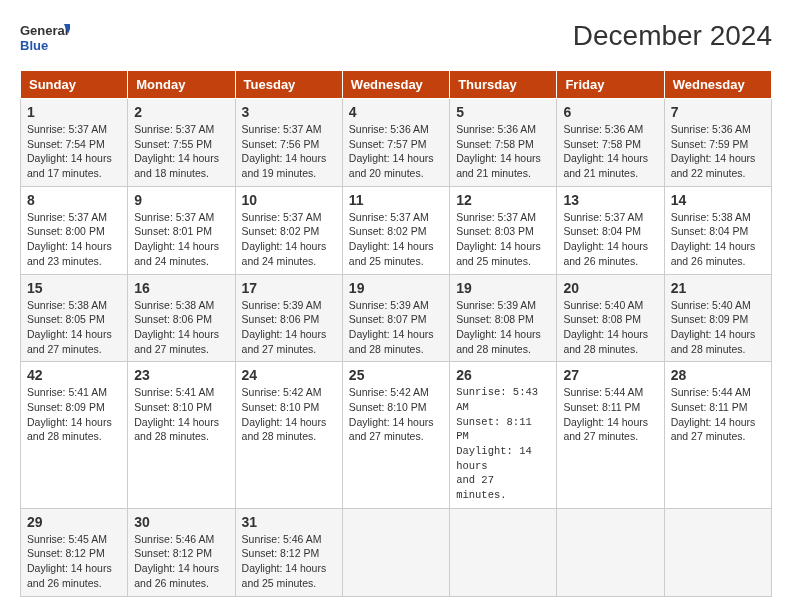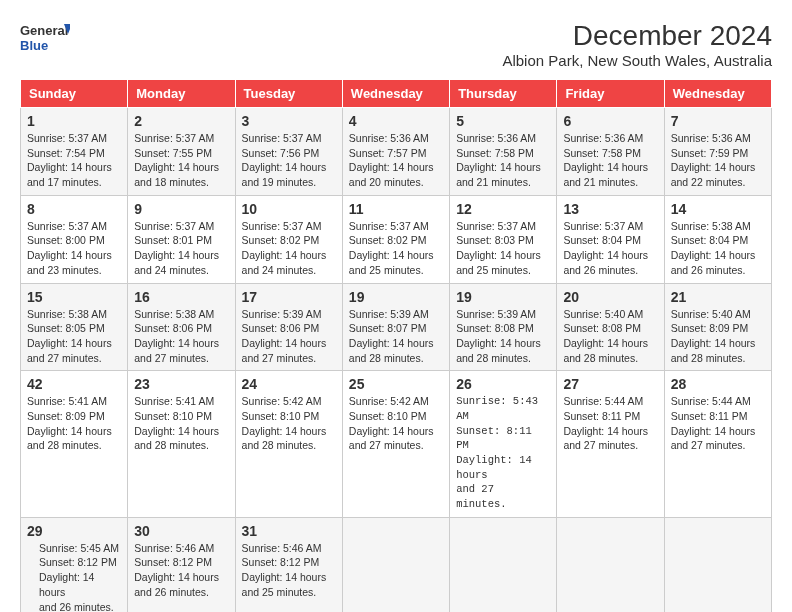--- a/index.html
+++ b/index.html
@@ -32,21 +32,21 @@
     .calendar-subtitle {
       font-size: 15px;
       color: #333;
     }
     table {
       width: 100%;
       border-collapse: collapse;
       font-size: 11px;
     }
     thead tr th {
-      background-color: #ef4444;
+      background-color: #c2410c;
       color: white;
       text-align: left;
       padding: 6px 8px;
       font-size: 13px;
       font-weight: bold;
       border: 1px solid #fff;
     }
     tbody tr td {
       border: 1px solid #ccc;
       vertical-align: top;
@@ -83,21 +83,20 @@
 <div class="header-area">
   <div class="logo">
   <svg width="50" height="40" viewBox="0 0 50 40">
     <text x="0" y="15" font-size="13" font-weight="bold" font-family="Arial" fill="#333">General</text>
     <text x="0" y="30" font-size="13" font-weight="bold" font-family="Arial" fill="#2255aa">Blue</text>
     <polygon points="44,4 52,4 48,14" fill="#2255aa"></polygon>
   </svg>
 </div>
   <div class="title-area">
     <div class="calendar-title">December 2024</div>
-    <div class="calendar-subtitle">Albion Park, New South Wales, Australia</div>
   </div>
 </div>
 
 <table>
   <thead>
     <tr>
     <th>Sunday</th>
         <th>Monday</th>
         <th>Tuesday</th>
         <th>Wednesday</th>
@@ -307,21 +306,21 @@
           <span class="day-num">28</span>
           <div class="day-info" style="white-space: pre-line;">Sunrise: 5:44 AM
 Sunset: 8:11 PM
 Daylight: 14 hours
 and 27 minutes.</div>
         </td>
       </tr>
       <tr>
         <td>
           <span class="day-num">29</span>
-          <div class="day-info" style="white-space: pre-line; margin-left: 12px;">Sunrise: 5:45 AM
+          <div class="day-info" style="white-space: pre-line;">Sunrise: 5:45 AM
 Sunset: 8:12 PM
 Daylight: 14 hours
 and 26 minutes.</div>
         </td>
         <td>
           <span class="day-num">30</span>
           <div class="day-info" style="white-space: pre-line;">Sunrise: 5:46 AM
 Sunset: 8:12 PM
 Daylight: 14 hours
 and 26 minutes.</div>

